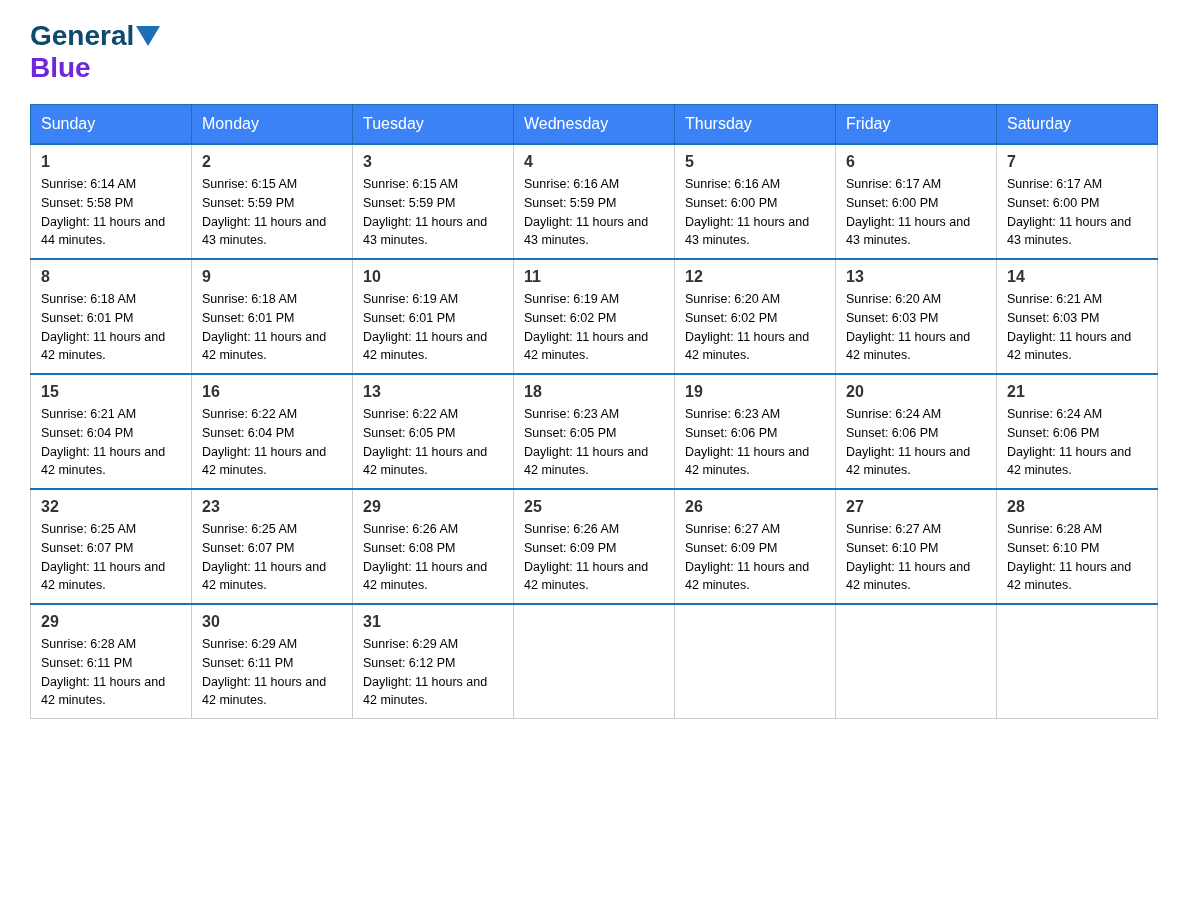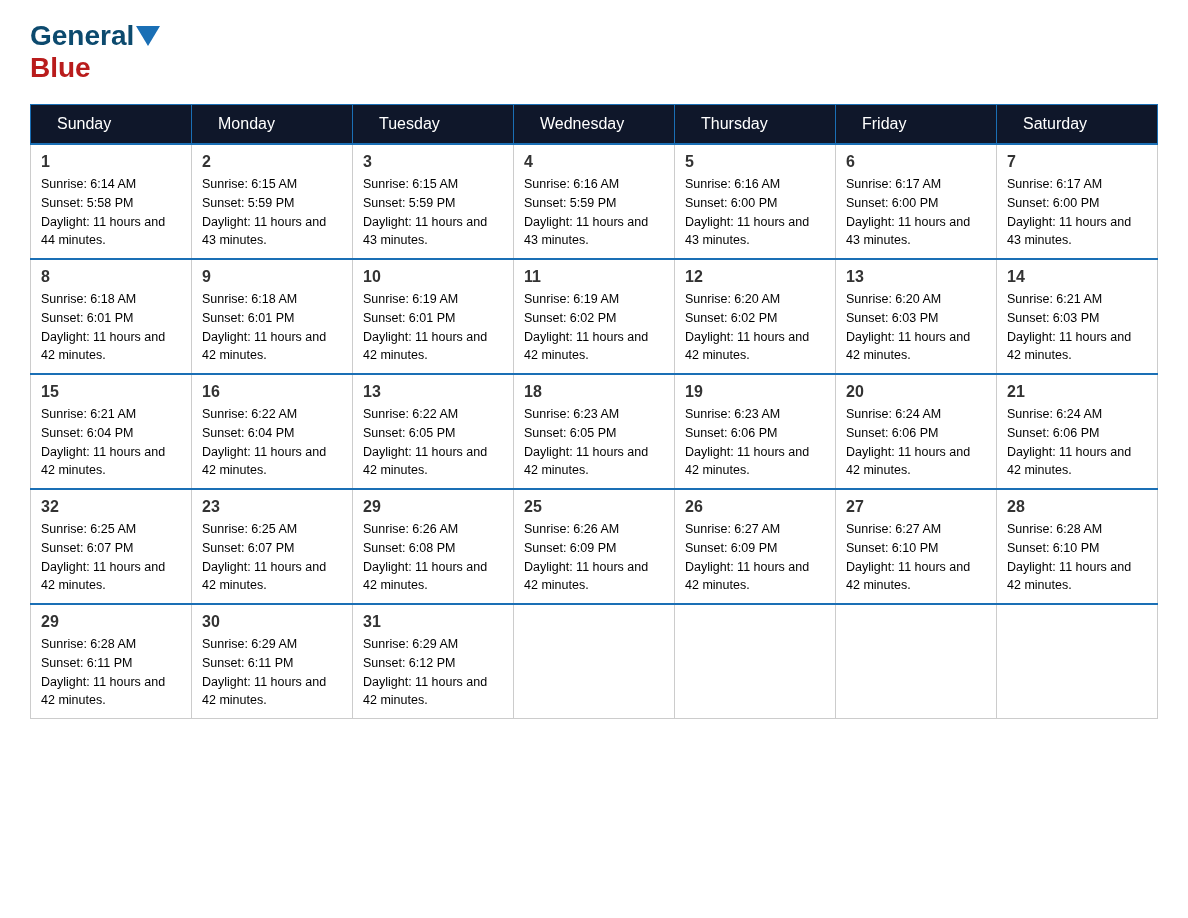--- a/index.html
+++ b/index.html
@@ -33,21 +33,21 @@
       display: inline-block;
       width: 0;
       height: 0;
       border-left: 12px solid transparent;
       border-right: 12px solid transparent;
       border-top: 20px solid #1a6fb5;
       margin: 0 2px;
       vertical-align: middle;
     }
     .logo-blue {
-      color: #b91c1c;
+      color: #6d28d9;
       font-size: 28px;
       font-weight: bold;
     }
     .title-section {
       text-align: right;
     }
     .main-title {
       font-size: 52px;
       font-weight: normal;
       color: #222;
@@ -56,23 +56,23 @@
     .subtitle {
       font-size: 24px;
       color: #555;
       margin-top: 4px;
     }
     .calendar {
       width: 100%;
       border-collapse: collapse;
     }
     .calendar th {
-      background-color: #0f172a;
+      background-color: #3b82f6;
       color: #fff;
-      padding: 10px 26px;
+      padding: 10px 10px;
       text-align: left;
       font-size: 16px;
       font-weight: normal;
       border: 1px solid #1a6fb5;
     }
     .calendar td {
       vertical-align: top;
       padding: 8px 10px;
       border: 1px solid #ccc;
       width: calc(100% / 7);

